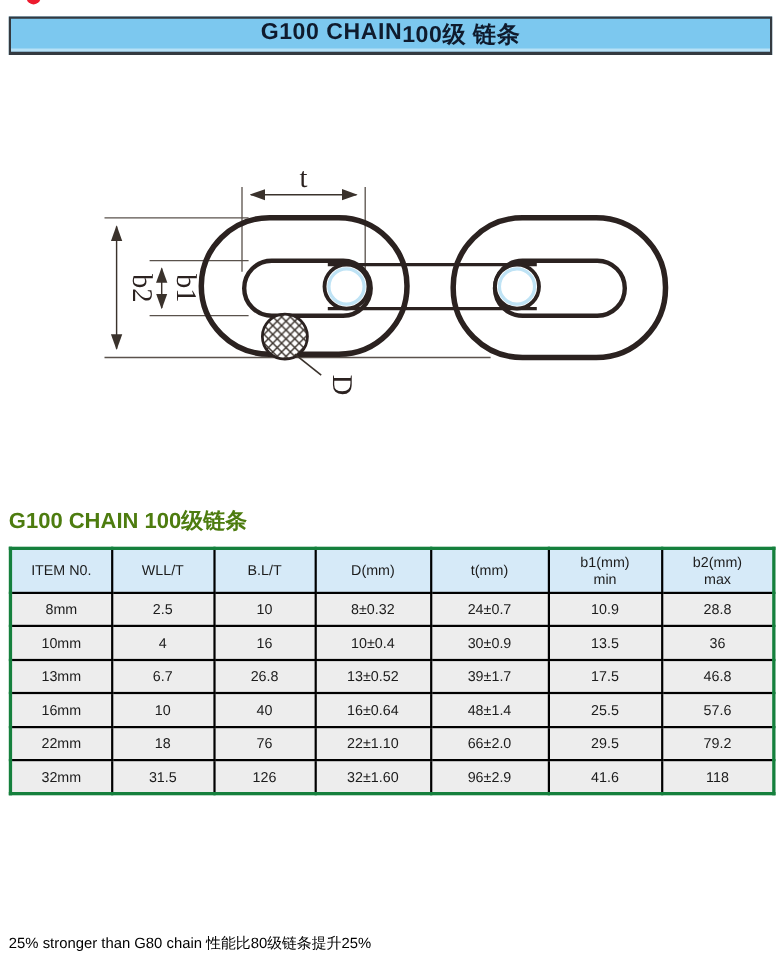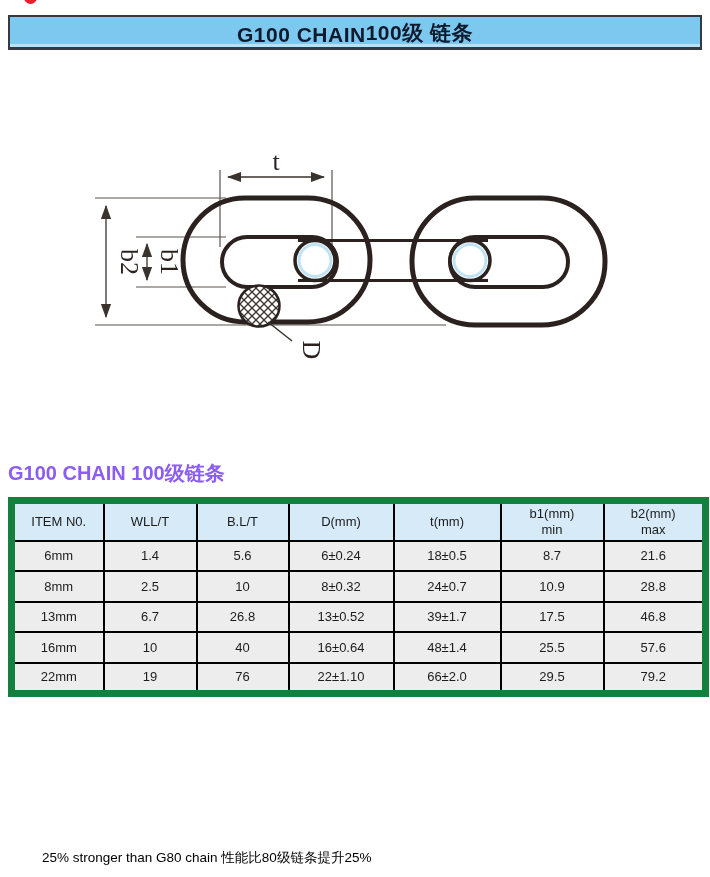--- a/index.html
+++ b/index.html
@@ -11,47 +11,47 @@
   }
   .logo-fragment {
     position: absolute; left: 24px; top: -3px; width: 13px; height: 7px;
     background: #ed1b2f; border-radius: 0 0 7px 7px;
   }
   .banner {
     position: absolute; left: 8px; top: 15px; width: 694px; height: 35px;
     background: #7cc8ef;
     border: 2px solid #343a40; border-bottom-width: 3px;
     box-shadow: inset 0 -3px 0 rgba(255,255,255,0.45);
-    display: flex; align-items: flex-end; justify-content: center;
+    display: flex; align-items: flex-start; justify-content: center;
   }
   .banner .t-en, .banner .t-zh {
     font-size: 21px; font-weight: 700; color: #0f1b2d; letter-spacing: 0.5px;
   }
   .banner .t-zh { }
   .diagram-svg { position: absolute; left: 0; top: 140px; }
   .dim-label { font-family: "Liberation Serif", serif; font-size: 26px; fill: #2b2220; }
   .section-title {
     position: absolute; left: 8px; top: 460px;
-    font-size: 20px; font-weight: 700; color: #8b5cf6;
+    font-size: 20px; font-weight: 700; color: #4d7c0f;
   }
   .spec-table {
     position: absolute; left: 8px; top: 497px; width: 694px;
     border-collapse: collapse; table-layout: fixed;
-    border: 7px solid #15803d;
+    border: 3px solid #15803d;
   }
   .spec-table th, .spec-table td {
     border: 2px solid #000; text-align: center; vertical-align: middle;
     font-weight: 400; color: #1c1c1c;
   }
   .spec-table th { background: #d6eaf8; height: 40px; font-size: 13px; line-height: 1.25; }
   .spec-table td { background: #ededed; height: 30.5px; font-size: 13px; }
   .th-l, .th-s { display: block; }
   .footer-note {
     position: absolute; left: 8px; top: 849px;
-    font-size: 13.5px; color: #000; margin-left: 34px;
+    font-size: 13.5px; color: #000;
   }
 </style>
 </head>
 <body>
 
 <div class="page">
 
   <div class="logo-fragment"></div>
 
   <div class="banner">
@@ -150,62 +150,71 @@
           <span class="th-s">min</span>
         </th>
         <th>
           <span class="th-l">b2(mm)</span>
           <span class="th-s">max</span>
         </th>
       </tr>
     </thead>
     <tbody>
       <tr>
-        <td>6mm</td>
-        <td>1.4</td>
-        <td>5.6</td>
-        <td>6±0.24</td>
-        <td>18±0.5</td>
-        <td>8.7</td>
-        <td>21.6</td>
-      </tr>
-      <tr>
         <td>8mm</td>
         <td>2.5</td>
         <td>10</td>
         <td>8±0.32</td>
         <td>24±0.7</td>
         <td>10.9</td>
         <td>28.8</td>
       </tr>
       <tr>
+        <td>10mm</td>
+        <td>4</td>
+        <td>16</td>
+        <td>10±0.4</td>
+        <td>30±0.9</td>
+        <td>13.5</td>
+        <td>36</td>
+      </tr>
+      <tr>
         <td>13mm</td>
         <td>6.7</td>
         <td>26.8</td>
         <td>13±0.52</td>
         <td>39±1.7</td>
         <td>17.5</td>
         <td>46.8</td>
       </tr>
       <tr>
         <td>16mm</td>
         <td>10</td>
         <td>40</td>
         <td>16±0.64</td>
         <td>48±1.4</td>
         <td>25.5</td>
         <td>57.6</td>
       </tr>
       <tr>
         <td>22mm</td>
-        <td>19</td>
+        <td>18</td>
         <td>76</td>
         <td>22±1.10</td>
         <td>66±2.0</td>
         <td>29.5</td>
         <td>79.2</td>
       </tr>
+      <tr>
+        <td>32mm</td>
+        <td>31.5</td>
+        <td>126</td>
+        <td>32±1.60</td>
+        <td>96±2.9</td>
+        <td>41.6</td>
+        <td>118</td>
+      </tr>
     </tbody>
   </table>
 
   <div class="footer-note">25% stronger than G80 chain 性能比80级链条提升25%</div>
 
 </div>
 
 </body></html>

